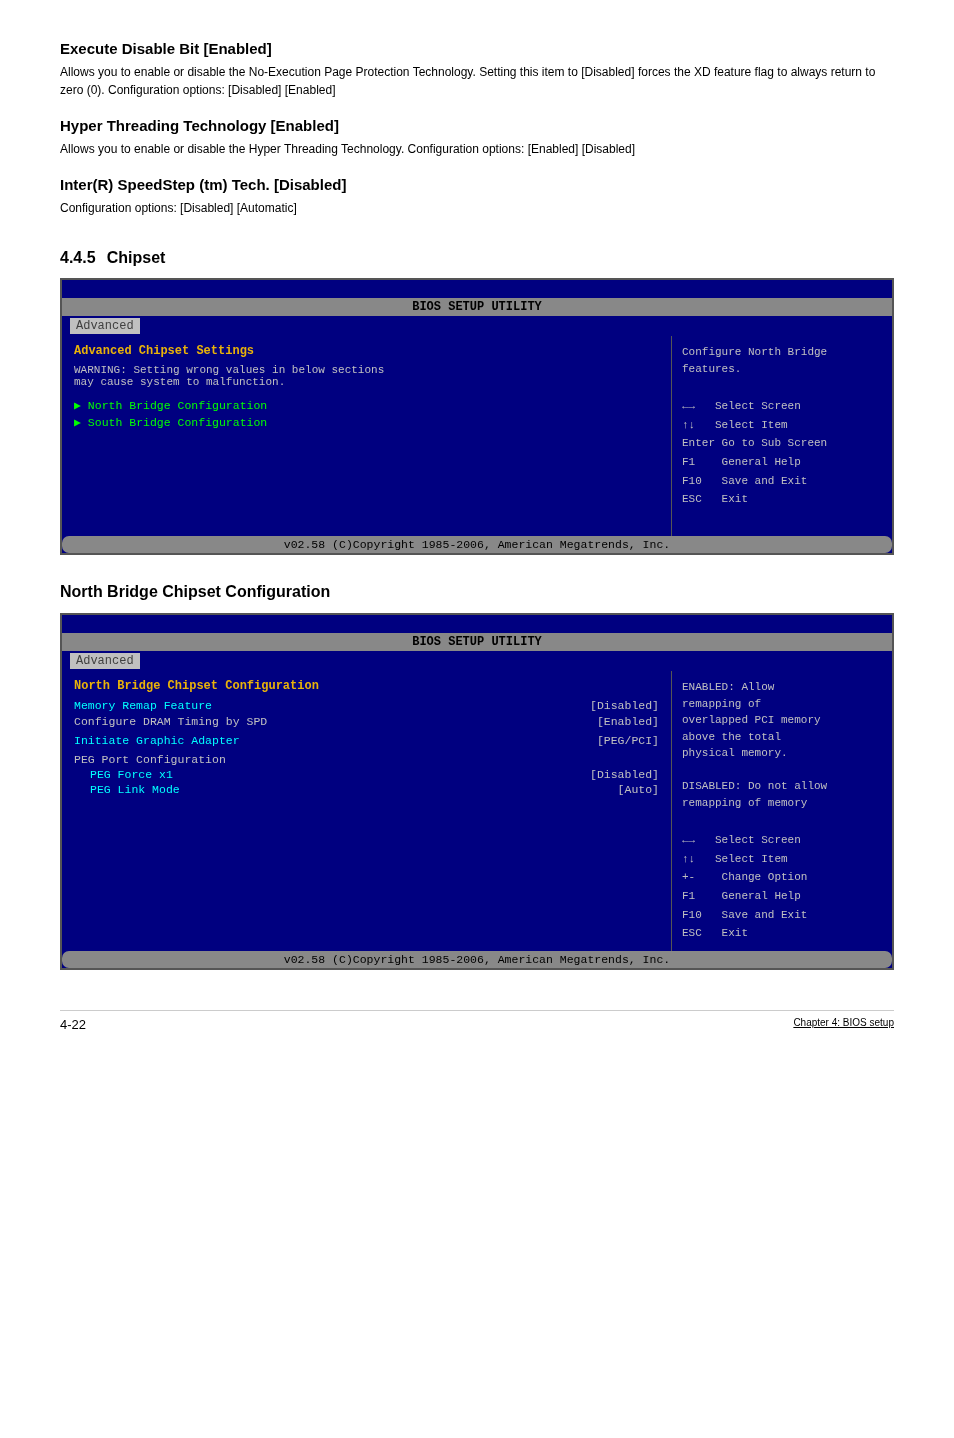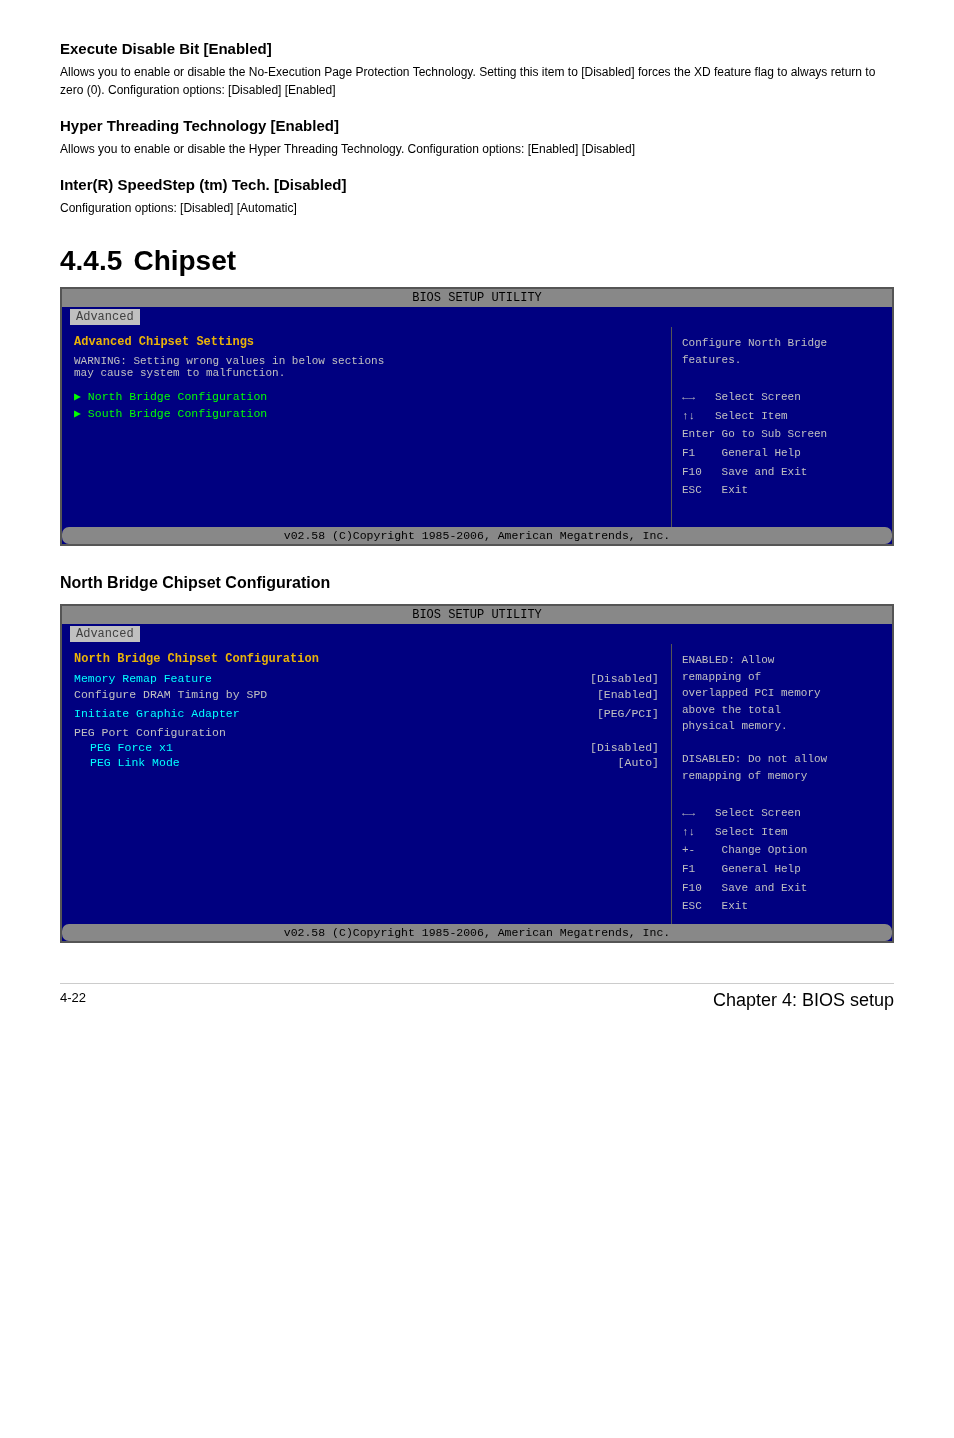--- a/index.html
+++ b/index.html
@@ -26,21 +26,21 @@
     }
 
     
     .chapter-heading {
       font-size: 20px;
       font-weight: bold;
       margin-top: 28px;
       margin-bottom: 10px;
     }
     .chapter-heading span {
-      font-size: 28px;
+      font-size: 16px;
     }
     .chapter-intro {
       font-size: 13.5px;
       line-height: 1.5;
       margin-bottom: 14px;
     }
 
     
     .bios-screen {
       border: 2px solid #555;
@@ -49,23 +49,24 @@
       font-family: 'Courier New', Courier, monospace;
       font-size: 12px;
       margin-bottom: 28px;
       width: 100%;
     }
     .bios-title-bar {
       background: #888;
       color: #000;
       text-align: center;
       padding: 2px 0;
-      font-weight: normal;
+      font-weight: bold;
       font-family: 'Courier New', Courier, monospace;
       font-size: 12px;
+      margin-top: 18px;
     }
     .bios-tab-bar {
       background: #000080;
       padding: 2px 8px;
     }
     .bios-tab {
       display: inline-block;
       background: #000080;
       color: #c0c0c0;
       padding: 1px 6px;
@@ -182,21 +183,22 @@
       justify-content: space-between;
       margin-top: 40px;
       font-size: 13px;
       border-top: 1px solid #ccc;
       padding-top: 6px;
     }
     .page-num {
       font-size: 13px;
     }
     .chapter-label {
-      font-size: 18px;
+      font-size: 10px;
+      text-decoration: underline;
     }
   </style>
 </head>
 <body>
 
 <div>
   <div class="section-title">Execute Disable Bit [Enabled]</div>
   <div class="section-body">Allows you to enable or disable the No-Execution Page Protection Technology. Setting this item to [Disabled] forces the XD feature flag to always return to zero (0). Configuration options: [Disabled] [Enabled]</div>
 </div>
 

